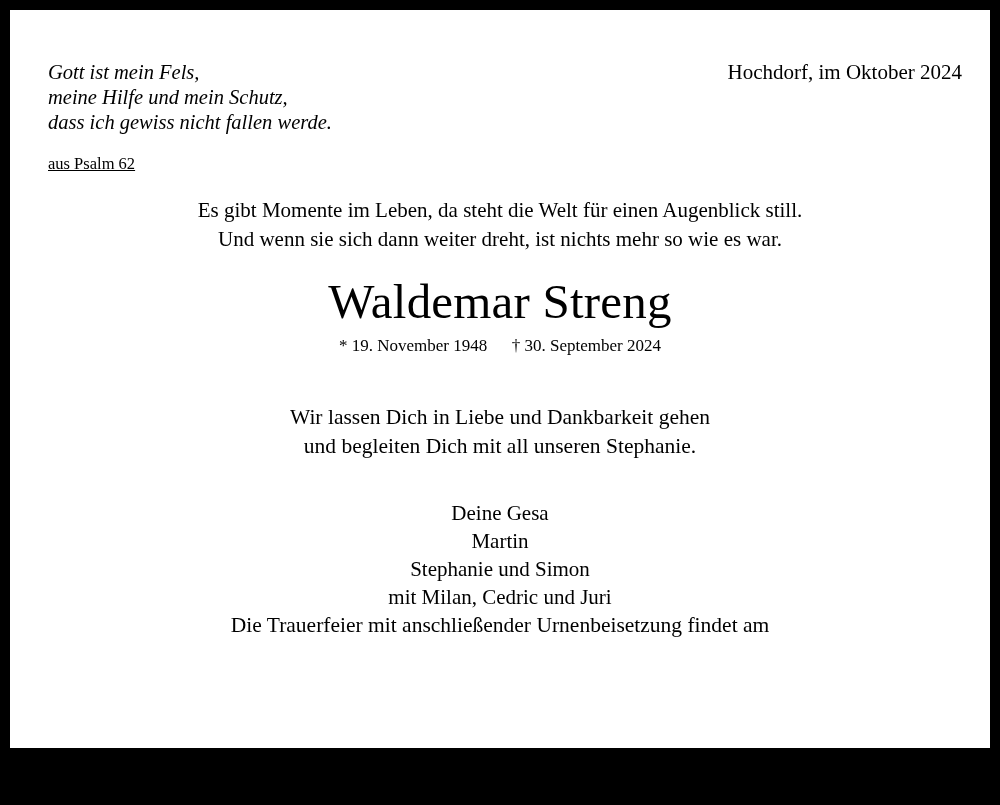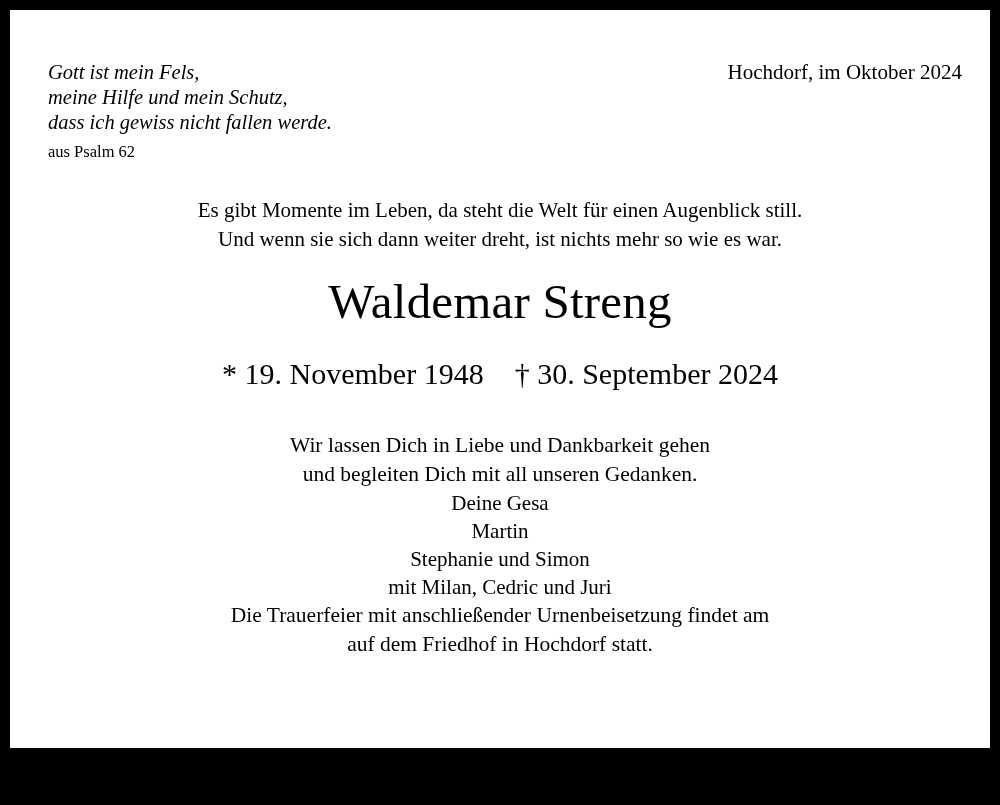--- a/index.html
+++ b/index.html
@@ -44,21 +44,22 @@
   }
   .verse-line {
     font-style: italic;
     font-size: 20.5px;
     line-height: 25px;
     white-space: nowrap;
   }
   .verse-source {
     font-size: 16.5px;
     line-height: 22px;
-    margin-top: 6px;
+    margin-top: 18px;
+    text-decoration: underline;
   }
   .place-date {
     padding-right: 28px;
     font-size: 21px;
     line-height: 25px;
     white-space: nowrap;
   }
 
   
   .center-block {
@@ -72,36 +73,37 @@
     font-size: 21px;
     line-height: 29px;
   }
   .name {
     font-size: 49px;
     line-height: 58px;
     margin-top: 19px;
     letter-spacing: 0.2px;
   }
   .dates {
-    font-size: 30px;
+    font-size: 17px;
     line-height: 30px;
-    margin-top: 28px;
+    margin-top: 0;
   }
   .dates .sep {
     display: inline-block;
     width: 16px;
   }
   .message {
     font-size: 21.5px;
     line-height: 29px;
     margin-top: 42px;
   }
   .family {
     font-size: 21px;
     line-height: 28px;
+    margin-top: 38px;
   }
   .ceremony {
     font-size: 21.5px;
     line-height: 29px;
   }
 </style>
 </head>
 <body>
 
 <div class="obituary-frame">
@@ -127,30 +129,29 @@
       <div class="name">Waldemar Streng</div>
 
       <div class="dates">
         <span>* 19. November 1948</span>
         <span class="sep"></span>
         <span>† 30. September 2024</span>
       </div>
 
       <div class="message">
         <div>Wir lassen Dich in Liebe und Dankbarkeit gehen</div>
-        <div>und begleiten Dich mit all unseren Gedanken.</div>
+        <div>und begleiten Dich mit all unseren Stephanie.</div>
       </div>
 
       <div class="family">
         <div>Deine Gesa</div>
         <div>Martin</div>
         <div>Stephanie und Simon</div>
         <div>mit Milan, Cedric und Juri</div>
       </div>
 
       <div class="ceremony">
         <div>Die Trauerfeier mit anschließender Urnenbeisetzung findet am</div>
-        <div>auf dem Friedhof in Hochdorf statt.</div>
       </div>
 
     </div>
   </div>
 </div>
 
 </body></html>

